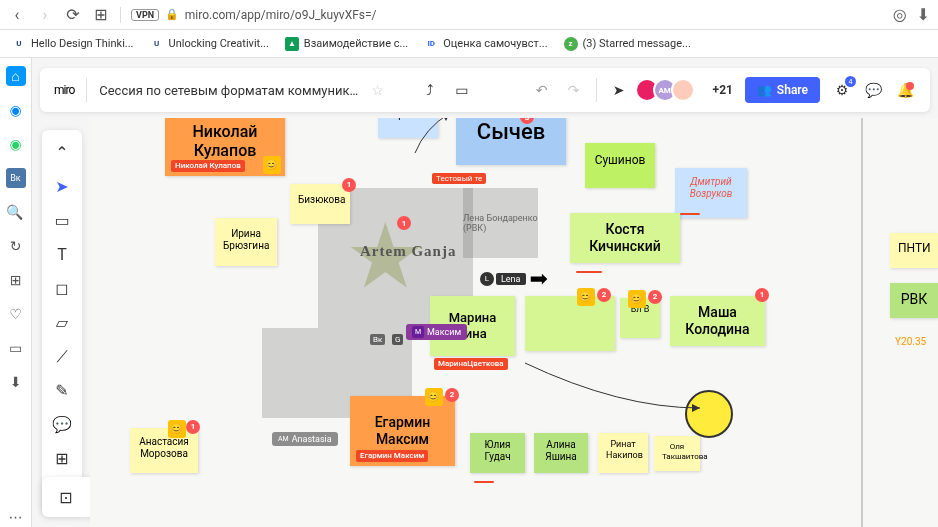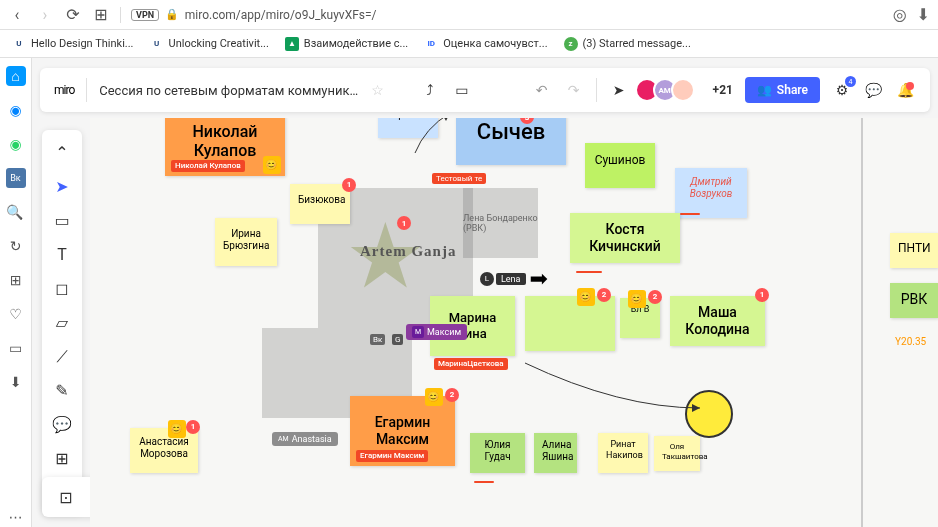--- a/index.html
+++ b/index.html
@@ -227,21 +227,21 @@
   <div class="sticky orange sticky-big" style="left:260px;top:278px;width:105px;height:70px;font-size:14px">
       <span>Егармин Максим</span>
       <span class="red-circle" style="top:-8px;right:-4px">2</span>
       <span class="emoji-badge" style="top:-8px;right:12px">😊</span>
       <span class="red-tag" style="bottom:4px;left:6px">Егармин Максим</span>
     </div>
 
   <div class="sticky lyellow" style="left:40px;top:310px;width:68px;height:45px;font-size:10px;text-align:center;padding-top:8px"><span>Анастасия Морозова</span><span class="emoji-badge" style="top:-8px;right:12px">😊</span><span class="red-circle" style="top:-8px;right:-2px">1</span></div>
 
   <div class="sticky dgreen" style="left:380px;top:315px;width:55px;height:40px;font-size:10px;text-align:center;padding-top:6px"><span>Юлия Гудач</span><span class="red-tag" style="bottom:-10px;left:4px;width:20px"> </span></div>
-  <div class="sticky dgreen" style="left:444px;top:315px;width:43px;height:40px;font-size:10px;text-align:center;padding-top:6px"><span>Алина Яшина</span></div>
+  <div class="sticky dgreen" style="left:444px;top:315px;width:54px;height:40px;font-size:10px;text-align:center;padding-top:6px"><span>Алина Яшина</span></div>
   <div class="sticky lyellow" style="left:508px;top:315px;width:50px;height:40px;font-size:9px;text-align:center;padding-top:6px"><span>Ринат Накипов</span></div>
   <div class="sticky lyellow" style="left:564px;top:318px;width:46px;height:35px;font-size:8px;text-align:center;padding-top:6px"><span>Оля Такшаитова</span></div>
 
   <div class="sticky lyellow" style="left:800px;top:115px;width:48px;height:35px;font-size:12px;text-align:center;padding-top:8px"><span>ПНТИ</span></div>
   <div class="sticky dgreen" style="left:800px;top:165px;width:48px;height:35px;font-size:14px;text-align:center;padding-top:8px"><span>РВК</span></div>
   <div style="position:absolute;left:805px;top:218px;font-size:10px;color:#ff9800">Y20.35</div>
 
   <div class="yellow-circle" style="left:595px;top:272px"></div>
   <svg style="position:absolute;left:430px;top:240px;width:200px;height:70px">
       <path d="M 5 5 Q 100 50 180 50" stroke="#333" fill="none" stroke-width="1"></path>

